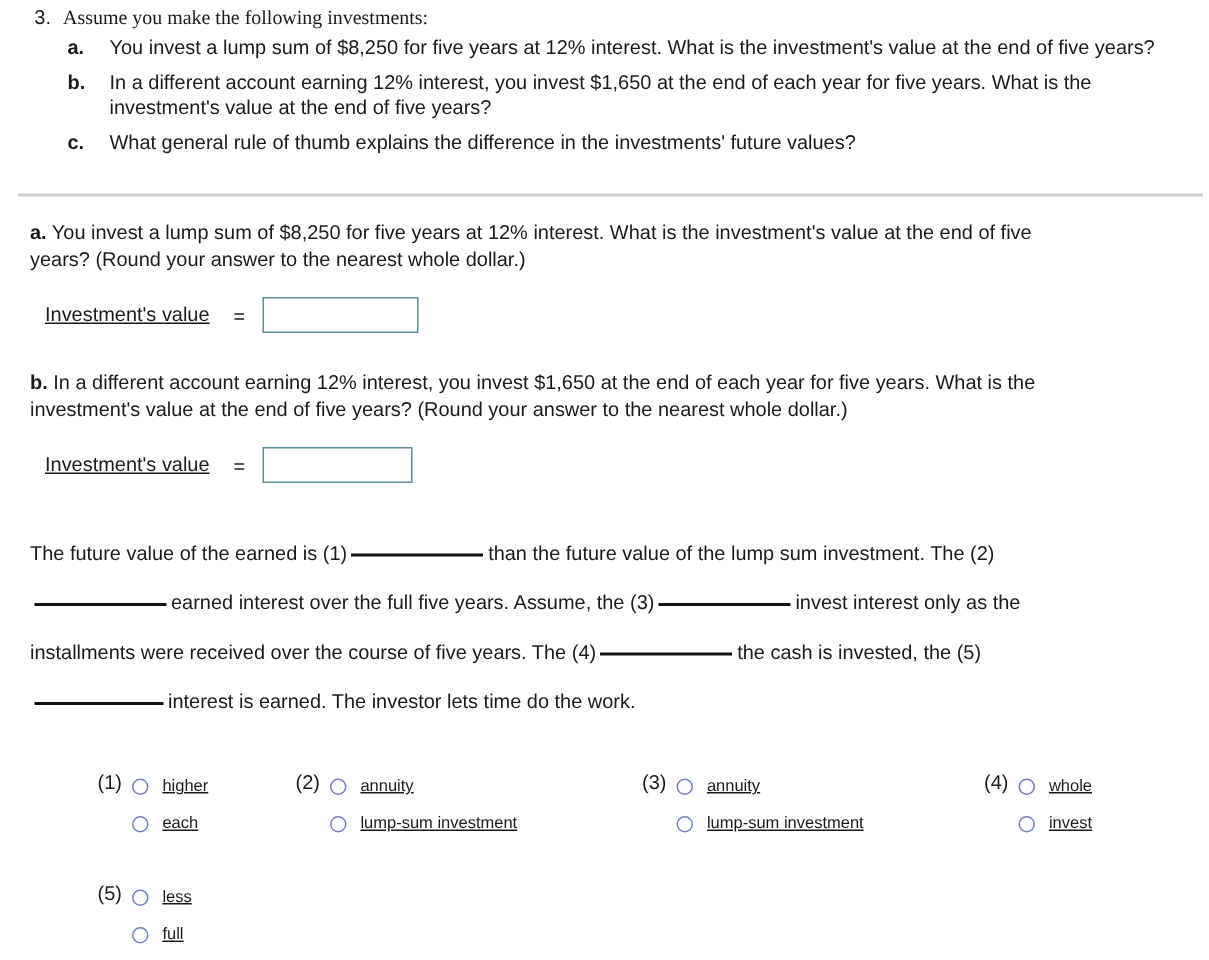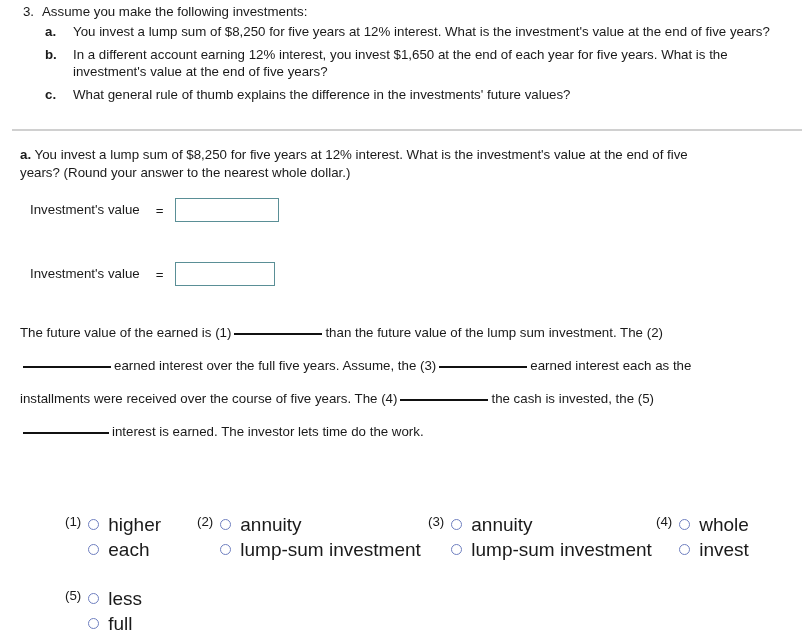--- a/index.html
+++ b/index.html
@@ -34,20 +34,21 @@
     padding-right: 0px;
     margin-left: 14px;
     font-size: 13.3px;
     line-height: 17px;
   }
   .num-text {
     margin-left: 8px;
     line-height: 17px;
     font-size: 13.3px;
     padding-right: 4px;
+    font-family: Liberation Serif, serif;
   }
   .sub-list {
     margin-top: 3px;
   }
   .sub-row {
     display: flex;
     align-items: flex-start;
     margin-bottom: 5px;
   }
   .sub-marker {
@@ -94,20 +95,21 @@
 
   .value-row {
     display: flex;
     align-items: center;
     padding-left: 30px;
     margin-top: 16px;
   }
   .value-label {
     font-size: 13.3px;
     line-height: 16px;
+    text-decoration: underline;
   }
   .eq-sign {
     margin-left: 16px;
     margin-right: 12px;
     font-size: 13.3px;
   }
   .answer-box {
     display: inline-block;
     background: #ffffff;
     border: 1.6px solid #5a8f96;
@@ -167,23 +169,24 @@
   .radio-dot {
     width: 11px;
     height: 11px;
     border: 1.4px solid #6f7fc0;
     border-radius: 50%;
     background: #ffffff;
     flex: 0 0 11px;
   }
   .radio-label {
     margin-left: 9px;
-    font-size: 19px;
+    font-size: 11px;
     line-height: 15px;
     white-space: nowrap;
+    text-decoration: underline;
   }
   .radio-group.g1 { left: 65px; }
   .radio-group.g2 { left: 197px; }
   .radio-group.g3 { left: 428px; }
   .radio-group.g4 { left: 656px; }
   .radio-group.g5 { left: 65px; top: 74px; }
 </style>
 </head>
 <body>
 
@@ -217,36 +220,40 @@
     <span>You invest a lump sum of $8,250 for five years at 12% interest. What is the investment's value at the end of five years? (Round your answer to the nearest whole dollar.)</span>
   </div>
   <div class="value-row">
     <span class="value-label">Investment's value</span>
     <span class="eq-sign">=</span>
     <input class="answer-box w1" type="text" value="" placeholder="" style="">
   </div>
 
   <div class="spacer-24"></div>
 
+  <div class="q-para">
+    <span class="q-label">b.</span>
+    <span>In a different account earning 12% interest, you invest $1,650 at the end of each year for five years. What is the investment's value at the end of five years? (Round your answer to the nearest whole dollar.)</span>
+  </div>
   <div class="value-row">
     <span class="value-label">Investment's value</span>
     <span class="eq-sign">=</span>
     <input class="answer-box w2" type="text" value="" placeholder="" style="">
   </div>
 
   <div class="spacer-18"></div>
 
 
   <div style="height:12px"></div>
 
   <div class="blank-para">
     <span>The future value of the earned is</span>
     <span>(1)</span><span class="blank"></span><span>than the future value of the lump sum investment. The</span>
     <span>(2)</span><span class="blank"></span><span>earned interest over the full five years. Assume, the</span>
-    <span>(3)</span><span class="blank"></span><span>earned interest each as the</span>
+    <span>(3)</span><span class="blank"></span><span>invest interest only as the</span>
     <span>installments were received over the course of five years. The</span>
     <span>(4)</span><span class="blank"></span><span>the cash is invested, the</span>
     <span>(5)</span><span class="blank short"></span><span>interest is earned. The investor lets time do the work.</span>
   </div>
 </div>
 
 <div class="radio-area">
   <div class="radio-row-wrap">
 
     <div class="radio-group g1">

